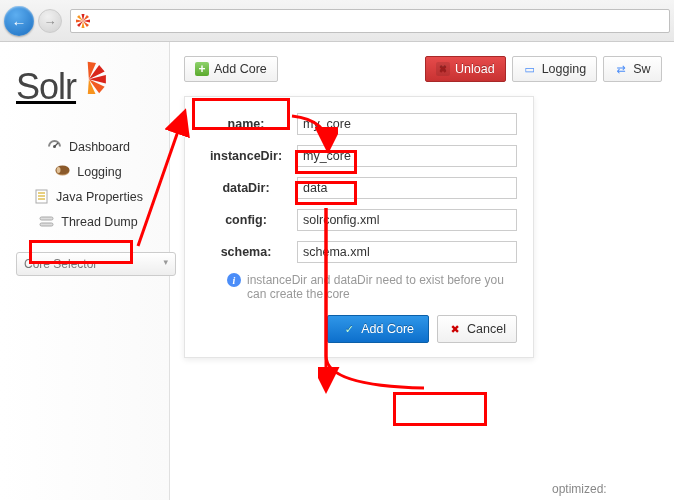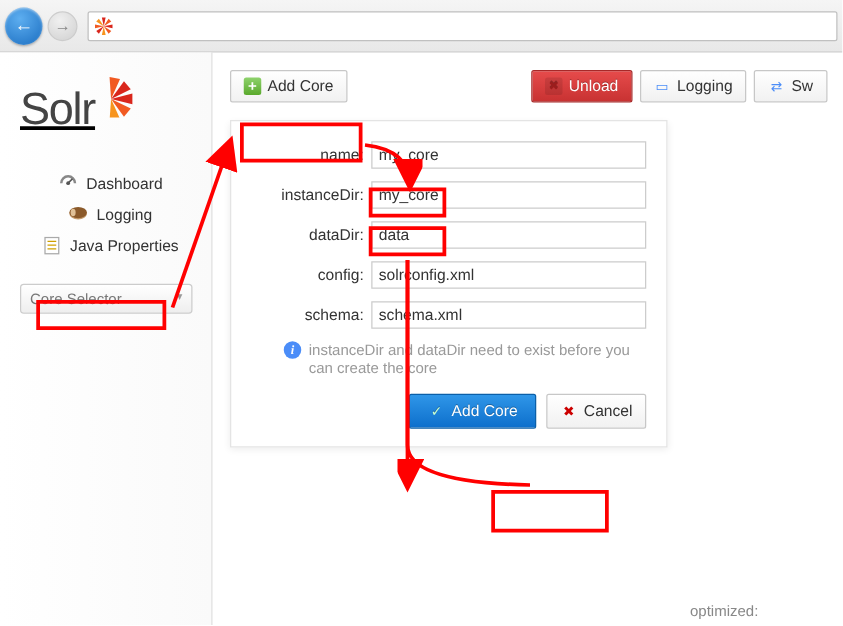--- a/index.html
+++ b/index.html
@@ -15,34 +15,34 @@
 
     .sidebar { width:170px; padding:10px 8px 10px 16px; border-right:1px solid #e0e0e0; background:linear-gradient(to right,#fff,#fafafa); }
     .logo { margin:8px 0 26px 0; display:flex; align-items:flex-end; gap:2px;text-decoration:underline; }
     .logo-text { font-size:36px; font-weight:300; color:#444; letter-spacing:-1px; }
     .logo-swirl { width:34px; height:34px; margin-bottom:14px; margin-left:-4px; }
 
     .nav-item { display:flex; align-items:center; gap:7px; padding:5px 6px; font-size:12.5px; color:#333; cursor:pointer; border-radius:2px;justify-content:center; }
     .nav-item.active { background:linear-gradient(#fdfdfd,#ebebeb); border:1px solid #d4d4d4; }
     .nav-item .nav-icon { width:15px; height:15px; display:inline-flex; align-items:center; justify-content:center; }
 
-    .core-selector { width:138px; margin-top:18px; border:1px solid #ccc; border-radius:3px; background:linear-gradient(#fff,#eee); padding:4px 7px; font-size:12px; color:#777; display:flex; justify-content:space-between; align-items:flex-start; cursor:pointer; }
+    .core-selector { width:160px; margin-top:18px; border:1px solid #ccc; border-radius:3px; background:linear-gradient(#fff,#eee); padding:4px 7px; font-size:12px; color:#777; display:flex; justify-content:space-between; align-items:flex-start; cursor:pointer; }
 
     .main { flex:1; padding:14px 0 0 14px; position:relative; }
 
     .toolbar { display:flex; gap:6px; align-items:flex-start; }
     .btn { border:1px solid #c7c7c7; background:linear-gradient(#fff,#f1f1f1); padding:5px 10px; font-size:12.5px; color:#333; border-radius:2px; display:inline-flex; align-items:center; gap:5px; cursor:pointer; white-space:nowrap; }
     .btn.unload { background:linear-gradient(#e64b4b,#c83232); color:#fff; border-color:#a82828; text-shadow:0 -1px 0 rgba(0,0,0,.3); }
     .btn.unload .bicon { color:#9c1d1d; background:rgba(0,0,0,.1); border-radius:2px; width:14px; height:14px; display:inline-flex; align-items:center; justify-content:center; font-size:10px; }
     .btn .bicon { width:14px; height:14px; display:inline-flex; align-items:center; justify-content:center; font-size:11px; }
     .plus-icon { background:linear-gradient(#8ed26c,#5aa92c); color:#fff; border-radius:2px; font-weight:bold; font-size:12px; width:14px; height:14px; text-align:center; line-height:14px; }
 
     .form-panel { position:absolute; left:14px; top:54px; width:350px; background:#fff; border:1px solid #e4e4e4; padding:16px 16px 14px 16px; box-shadow:0 2px 6px rgba(0,0,0,.08); }
     .form-row { display:flex; align-items:center; margin-bottom:10px; gap:6px; }
-    .form-row label { width:90px; text-align:right; font-size:12.5px; color:#333; }
+    .form-row label { width:90px; text-align:center; font-size:12.5px; color:#333;font-weight:bold; }
     .form-row input { flex:1; border:1px solid #ccc; padding:3px 5px; font-size:12.5px; color:#333; height:22px; }
     .hint { display:flex; gap:6px; font-size:12px; color:#999; margin:4px 0 14px 0; padding-left:26px; }
     .hint code { font-family:Liberation Sans, sans-serif; font-size:12px; color:#999; }
     .info-icon { width:14px; height:14px; border-radius:50%; background:#4b8df8; color:#fff; font-size:10px; font-style:italic; font-weight:bold; display:inline-flex; align-items:center; justify-content:center; font-family:Georgia,serif; flex-shrink:0; }
     .form-actions { display:flex; justify-content:flex-end; gap:8px; }
     .btn.primary { background:linear-gradient(#2f96e8,#0d6fcc); color:#fff; border-color:#0b5fa8; text-shadow:0 -1px 0 rgba(0,0,0,.3); padding:6px 14px; }
     .btn.primary .bicon { color:#c9ffd0; }
 
     .status { position:absolute; left:382px; top:440px; font-size:12px; color:#888; }
     .status div { margin-bottom:4px;text-align:right; }
@@ -113,20 +113,29 @@
     <div class="nav-item">
       <span class="nav-icon">
         <svg width="13" height="15" viewBox="0 0 13 15">
             <rect x="1" y="1" width="11" height="13" fill="#fff" stroke="#aaa"></rect>
             <line x1="3" y1="4" x2="10" y2="4" stroke="#d0a000"></line>
             <line x1="3" y1="7" x2="10" y2="7" stroke="#d0a000"></line>
             <line x1="3" y1="10" x2="10" y2="10" stroke="#d0a000"></line>
           </svg>
       </span>
       <span>Java Properties</span>
+    </div>
+    <div class="nav-item">
+      <span class="nav-icon">
+        <svg width="15" height="13" viewBox="0 0 15 13">
+            <rect x="1" y="2" width="13" height="3" rx="1.5" fill="#ddd" stroke="#aaa"></rect>
+            <rect x="1" y="8" width="13" height="3" rx="1.5" fill="#ddd" stroke="#aaa"></rect>
+          </svg>
+      </span>
+      <span>Thread Dump</span>
     </div>
     <div class="core-selector">
       <span>Core Selector</span>
       <span style="font-size:9px;color:#999;">▾</span>
     </div>
   </div>
 
   <div class="main">
     <div class="toolbar">
       <button class="btn">

